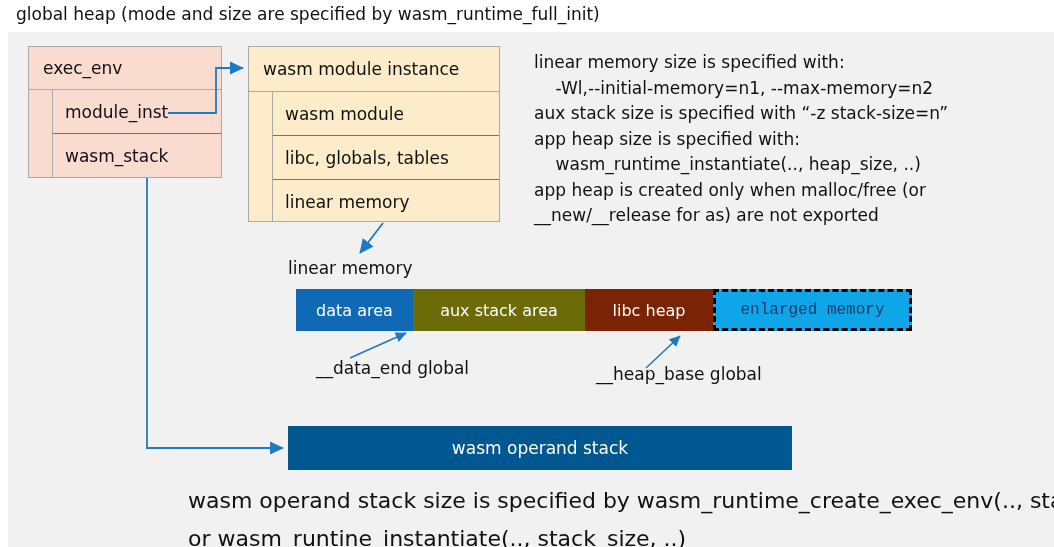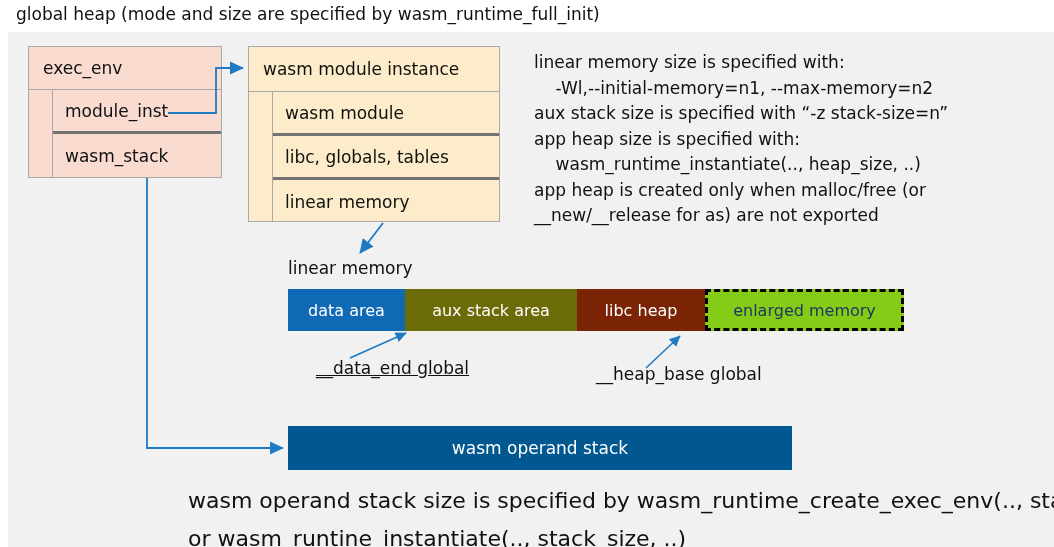--- a/index.html
+++ b/index.html
@@ -39,21 +39,21 @@
     width:100%;
     display:flex;align-items:center;
     padding-left:14px;
     font-size:17px;color:#111;
     border-bottom:1px solid #aaa9a9;
   }
   .struct .row{
     box-sizing:border-box;
     display:flex;align-items:center;
     font-size:17px;color:#111;
-    border-bottom:3px solid #737373;
+    border-bottom:1px solid #737373;
     padding-left:12px;
   }
   .struct .row:last-child{border-bottom:none;}
   .struct .rowwrap{
     box-sizing:border-box;
     display:flex;
     width:100%;
   }
   .struct .gutter{
     box-sizing:border-box;
@@ -78,38 +78,39 @@
     left:534px;top:50px;width:512px;
     font-size:17px;line-height:25.5px;color:#111;
     white-space:pre;
   }
 
   
   #lmlabel{left:288px;top:258px;font-size:17px;color:#111;}
 
   
   #membar{
-    left:288px;top:289px;height:42px;
+    left:296px;top:289px;height:42px;
     display:flex;
   }
   .seg{
     box-sizing:border-box;
     display:flex;align-items:center;justify-content:center;
     font-size:16px;color:#ffffff;
     white-space:nowrap;
   }
   .seg.dashed{
     border:3px dashed #000000;
-    background:#84cc16;
+    background:#0ea5e9;
     color:#1f3864;
+    font-family:Liberation Mono, monospace;
   }
 
   
   .anno{font-size:17px;color:#111;white-space:nowrap;}
-  #anno-dataend{left:316px;top:358px;text-decoration:underline;}
+  #anno-dataend{left:316px;top:358px;}
   #anno-heapbase{left:596px;top:364px;}
   #anno-exported{left:300px;top:388px;}
 
   
   #opstack{
     left:288px;top:426px;width:504px;height:44px;
     background:#01578f;
     display:flex;align-items:center;justify-content:center;
     font-size:17px;color:#ffffff;
   }

